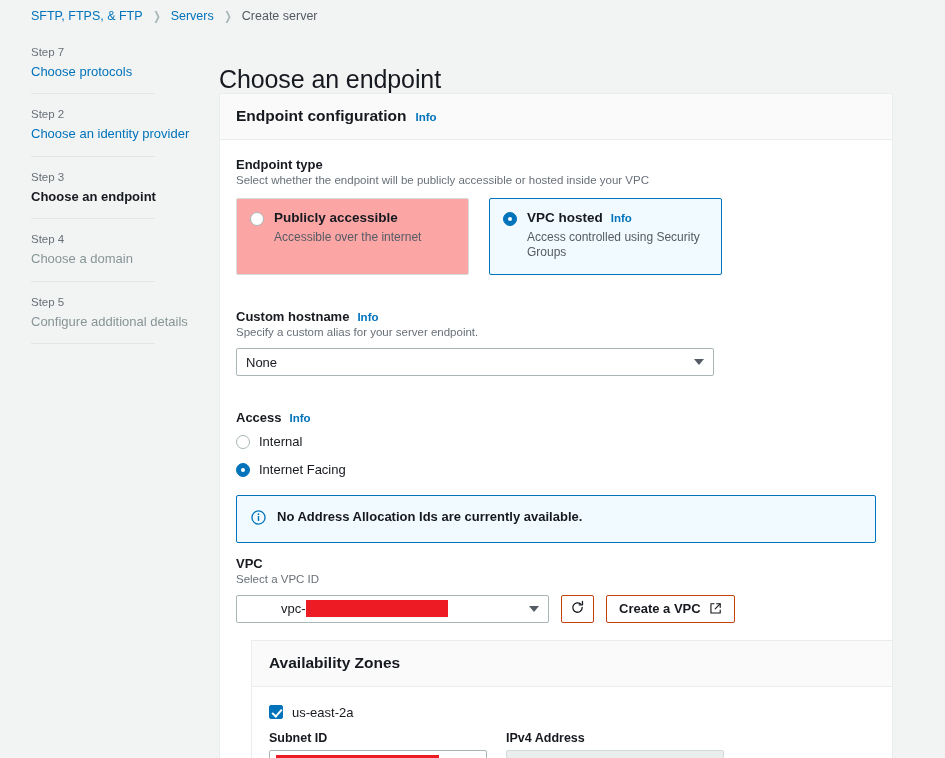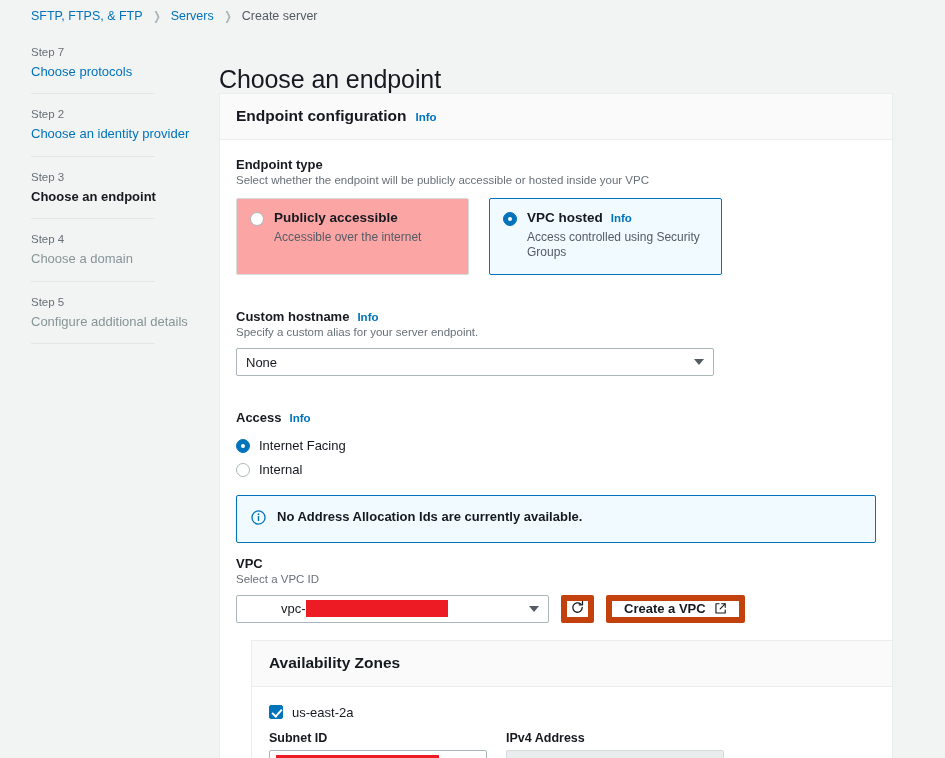--- a/index.html
+++ b/index.html
@@ -125,21 +125,21 @@
   
   .alert {
     border: 1px solid #0073bb; background: #f1faff;
     border-radius: 2px; padding: 13px 14px;
     display: flex; gap: 11px; align-items: flex-start;
   }
   .alert-text { font-size: 13px; font-weight: bold; color: #16191f; line-height: 1.3; }
 
   
   .btn {
-    height: 28px; border: 6px solid #c2410c; background: #fff;
+    height: 28px; border: 1px solid #c2410c; background: #fff;
     border-radius: 2px; font-size: 13px; font-weight: bold; color: #16191f;
     display: inline-flex; align-items: center; justify-content: center;
     gap: 8px; padding: 0 12px; cursor: pointer;
     font-family: "Liberation Sans", sans-serif;
   }
   .btn.icon-only { width: 33px; padding: 0; }
 
   
   .az-panel {
     margin-top: 17px; margin-left: 15px;
@@ -273,27 +273,27 @@
         </div>
       </div>
 
       <div class="spacer-18"></div>
 
       <div>
         <div class="field-label-row">
           <span class="field-label">Access</span>
           <span class="info-link">Info</span>
         </div>
+        <div class="radio-line" style="margin-top:8px;">
+          <span class="radio"></span>
+          <span class="txt">Internal</span>
+        </div>
         <div class="radio-line" style="margin-top:12px;">
           <span class="radio on"></span>
           <span class="txt">Internet Facing</span>
-        </div>
-        <div class="radio-line" style="margin-top:8px;">
-          <span class="radio"></span>
-          <span class="txt">Internal</span>
         </div>
       </div>
 
       <div class="spacer-18"></div>
 
       <div class="alert">
         <span style="flex:none;margin-top:1px;">
           <svg width="15" height="15" viewBox="0 0 16 16" aria-hidden="true">
             <circle cx="8" cy="8" r="7" fill="none" stroke="#0073bb" stroke-width="1.4"></circle>
             <circle cx="8" cy="4.4" r="0.95" fill="#0073bb"></circle>

